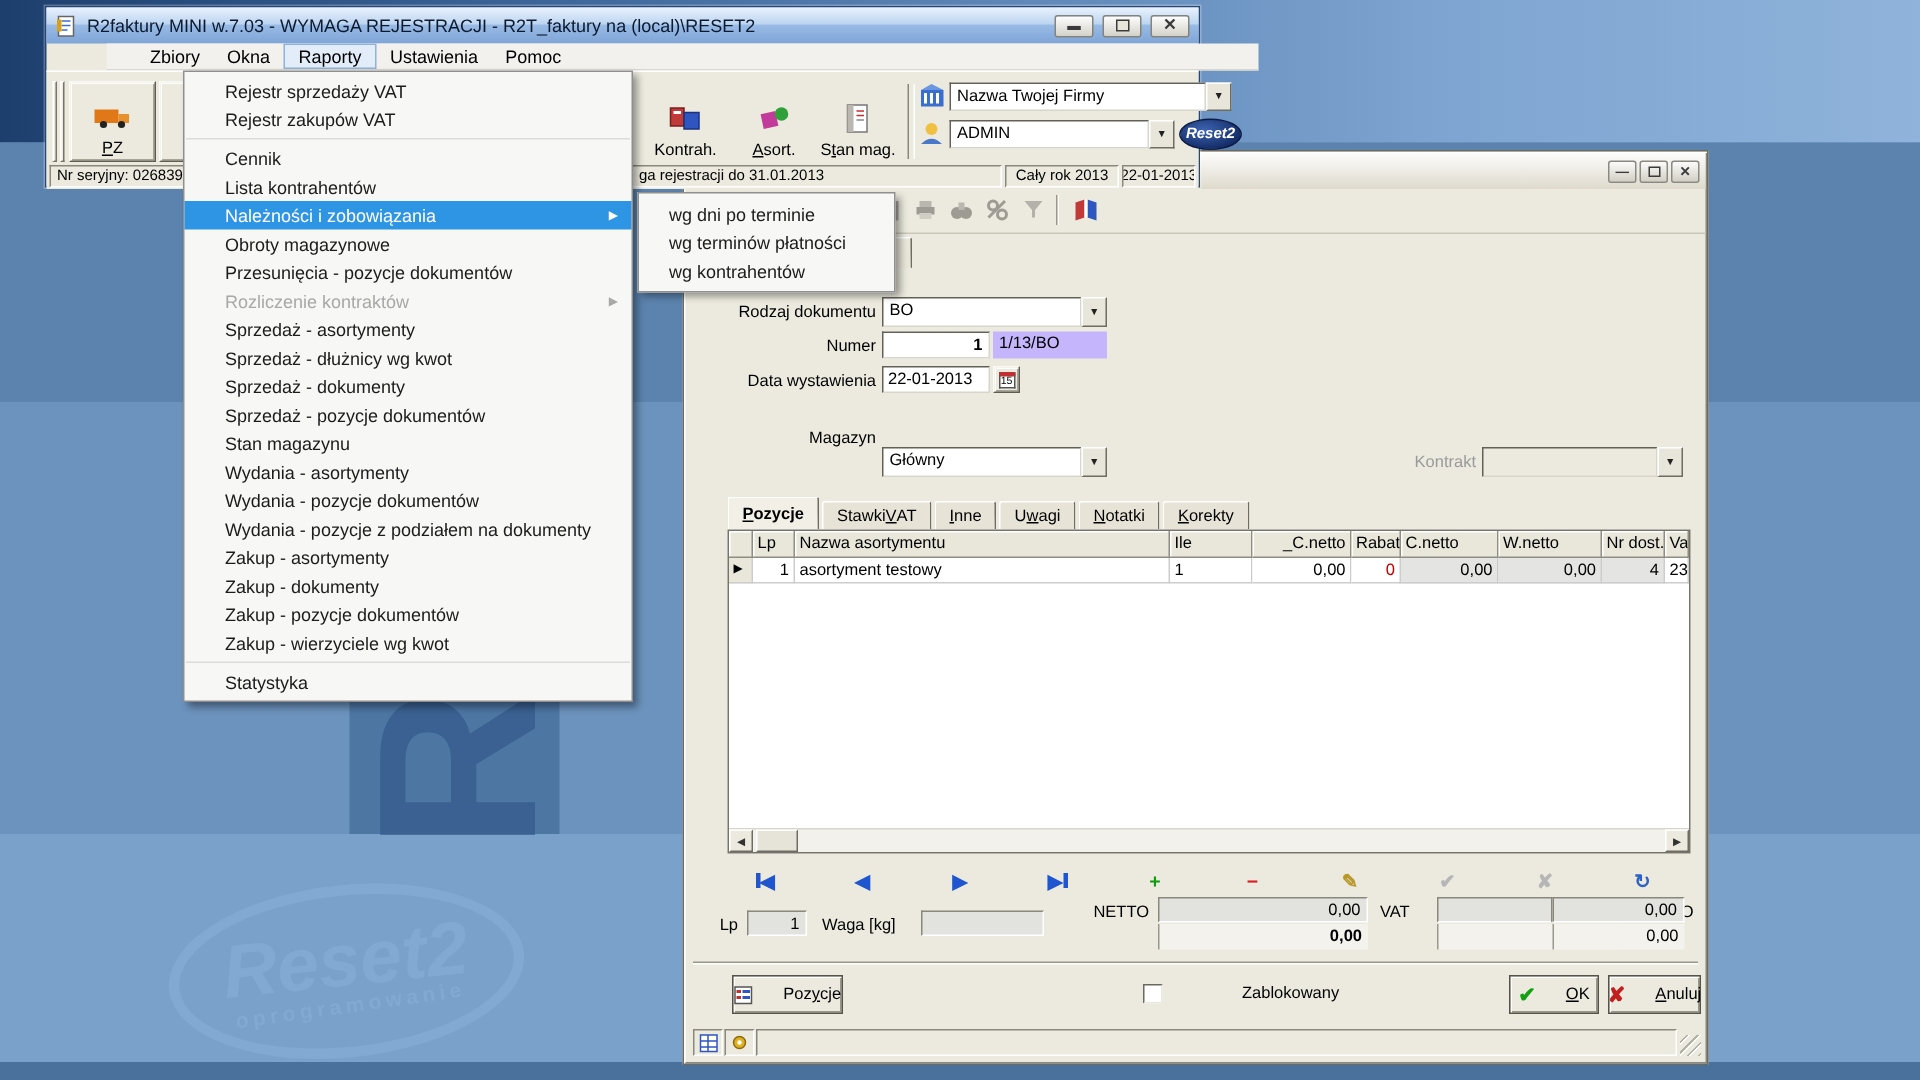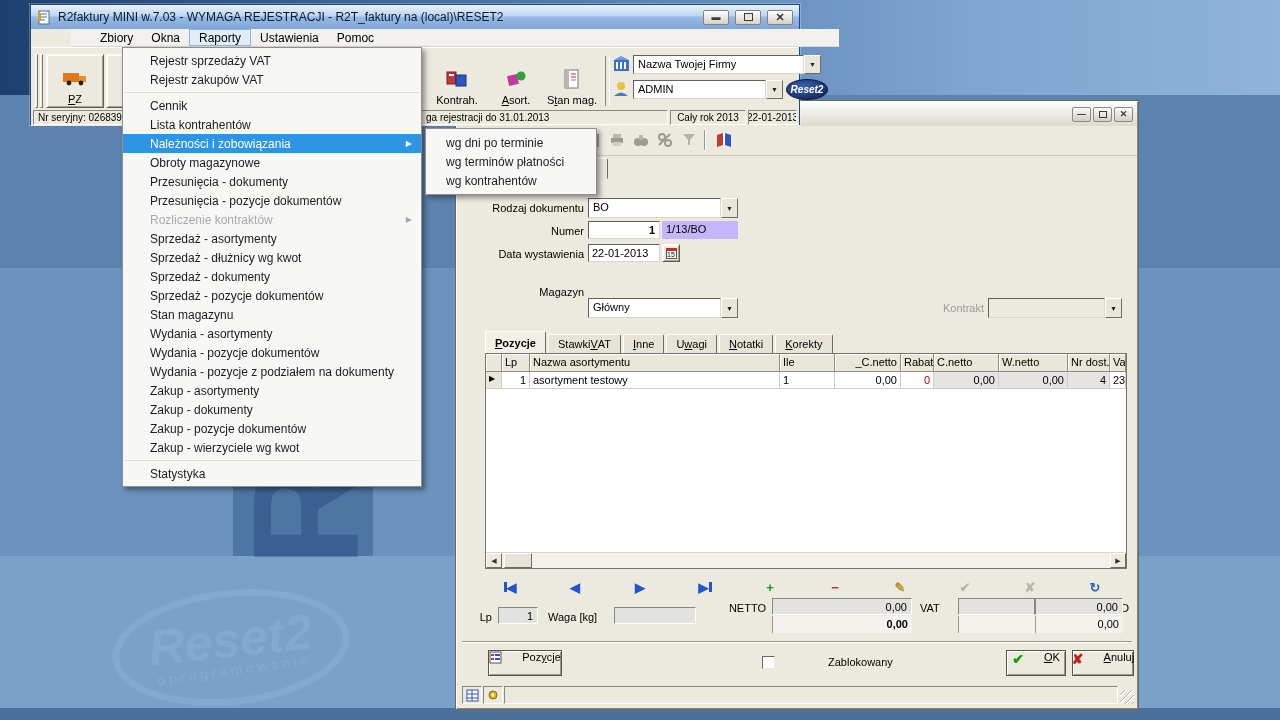--- a/index.html
+++ b/index.html
@@ -11,21 +11,21 @@
   .bgband{position:absolute;left:0;width:1280px;}
   .wm-r2box{position:absolute;left:233px;top:268px;width:140px;height:288px;background:#4d76a3;overflow:visible;}
   .wm-r2txt{position:absolute;left:-78px;top:62px;width:300px;font-size:150px;font-weight:bold;color:#3a6191;transform:rotate(-90deg);letter-spacing:-10px;}
   .wm-ellipse{position:absolute;left:112px;top:590px;width:238px;height:115px;border:7px solid #84abd3;border-radius:50%;transform:rotate(-6deg);opacity:.8;display:flex;flex-direction:column;align-items:center;justify-content:center;}
   .wm-brand{font-size:50px;font-weight:bold;font-style:italic;color:#84abd3;line-height:44px;}
   .wm-sub{font-size:14px;letter-spacing:3px;color:#84abd3;font-weight:bold;transform:rotate(-2deg);}
   .wm-zy{position:absolute;left:1150px;top:168px;font-size:66px;font-weight:bold;color:#3a649c;font-family:"Liberation Sans",sans-serif;}
   
   .raised{background:#eceade;border:1px solid;border-color:#fbfaf4 #5f5d52 #5f5d52 #fbfaf4;box-shadow:inset 1px 1px 0 #fff,inset -1px -1px 0 #a7a597;}
   .edit{background:#fff;border:1px solid;border-color:#636157 #d8d6cc #d8d6cc #636157;}
-  .btn{background:#eceade;border:1px solid #55534a;box-shadow:inset 1px 1px 0 #fff,inset -1px -1px 0 #9a988c;display:flex;align-items:flex-start;justify-content:center;gap:20px;font-size:11px;cursor:default;}
+  .btn{background:#eceade;border:1px solid #55534a;box-shadow:inset 1px 1px 0 #fff,inset -1px -1px 0 #9a988c;display:flex;align-items:center;justify-content:center;gap:20px;font-size:11px;cursor:default;}
   .combo{display:flex;}
   .combo .cfield{flex:1;background:#fff;border:1px solid;border-color:#636157 #d8d6cc #d8d6cc #636157;padding:2px 4px;overflow:hidden;white-space:nowrap;}
   .combo .carrow{width:17px;background:#e8e5da;border:1px solid;border-color:#fff #6f6d62 #6f6d62 #fff;display:flex;align-items:center;justify-content:center;font-size:7px;color:#222;}
   .combo.disabled .cfield{background:#eceade;color:#9a9a9a;}
   
   #main-window{left:30px;top:4px;width:770px;height:121px;background:#eceade;border:1px solid #27477a;box-shadow:0 0 0 1px rgba(255,255,255,.25);}
   #main-titlebar{left:0;top:0;width:100%;height:24px;background:linear-gradient(#e9f2fd,#bdd5f1 45%,#98bae5 50%,#7fa5d7);display:flex;align-items:center;padding:0 6px;gap:6px;}
   #main-title{font-size:12px;color:#0c1a2e;white-space:nowrap;}
   .cap-btn{width:26px;height:15px;background:linear-gradient(#fdfdfd,#d4d2c8);border:1px solid #84847e;border-radius:2px;display:flex;align-items:center;justify-content:center;font-size:9px;font-weight:bold;color:#3a3a3a;line-height:1;}
   #menubar{left:0;top:24px;width:100%;height:18px;background:#f2f1ee;border-bottom:1px solid #d9d7cd;display:flex;align-items:stretch;padding-left:20px;font-size:12px;margin-left:40px;}
@@ -443,23 +443,20 @@
         <span>Lista kontrahentów</span>
       </div>
       <div class="menu-item selected">
         <span>Należności i zobowiązania</span>
         <span class="mi-arrow">▶</span>
       </div>
       <div class="menu-item">
         <span>Obroty magazynowe</span>
       </div>
       <div class="menu-item">
-        <span>Przesunięcia - dokumenty</span>
-      </div>
-      <div class="menu-item">
         <span>Przesunięcia - pozycje dokumentów</span>
       </div>
       <div class="menu-item disabled">
         <span>Rozliczenie kontraktów</span>
         <span class="mi-arrow">▶</span>
       </div>
       <div class="menu-item">
         <span>Sprzedaż - asortymenty</span>
       </div>
       <div class="menu-item">

